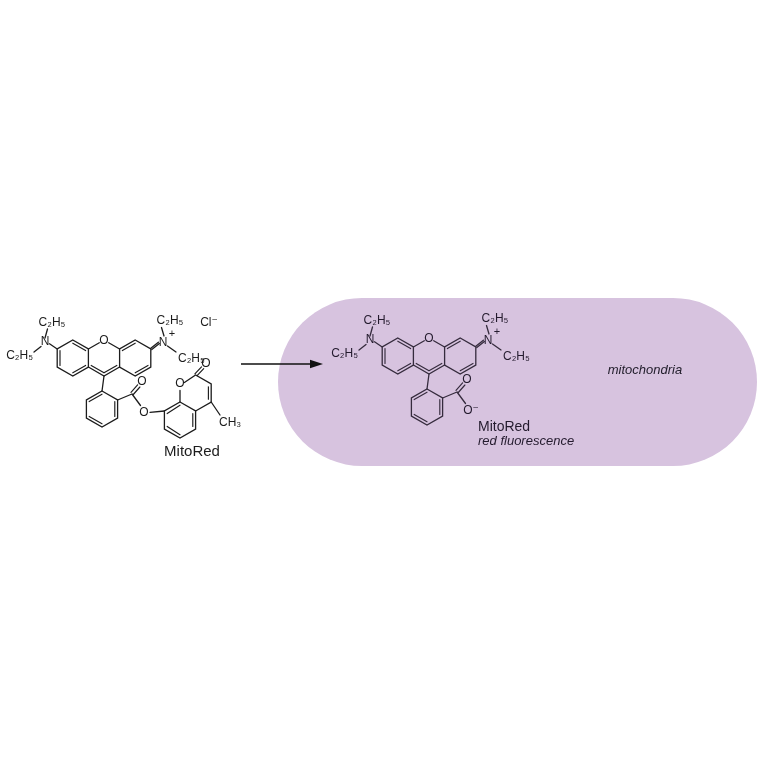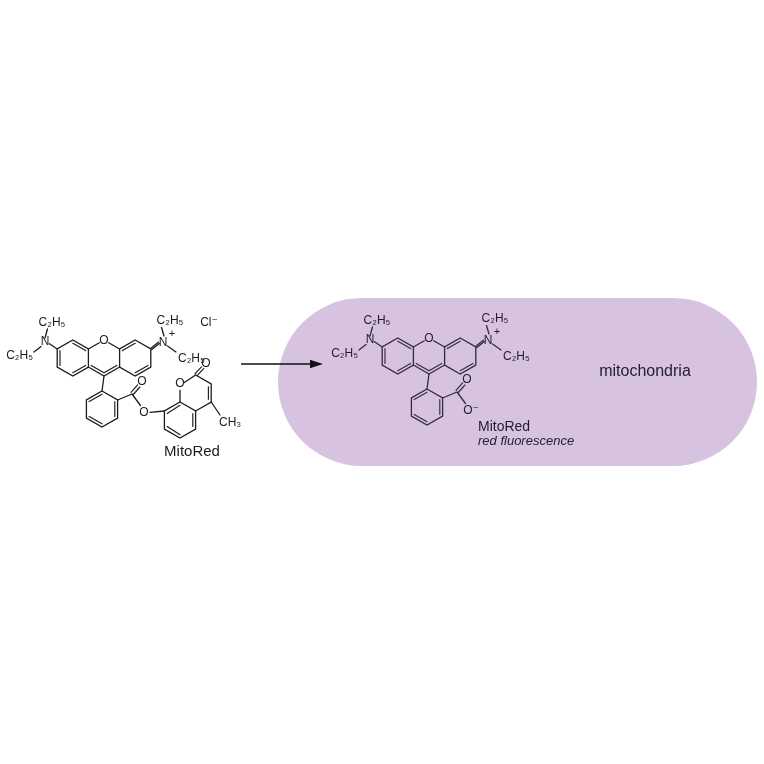--- a/index.html
+++ b/index.html
@@ -1,22 +1,22 @@
 <!DOCTYPE html>
 <html><head>
 <meta charset="utf-8">
 <style>
   html,body{margin:0;padding:0;background:#ffffff;}
   #canvas{position:relative;width:764px;height:764px;background:#ffffff;overflow:hidden;
           font-family:"Liberation Sans","DejaVu Sans",sans-serif;}
   .abs{position:absolute;}
   
   #mito-blob{left:278px;top:298px;width:479px;height:168px;border-radius:84px;background:#d7c3df;}
-  #mito-label{left:560px;top:362px;width:170px;text-align:center;font-size:16px;color:#24202e;
-              letter-spacing:0px;}
+  #mito-label{left:560px;top:362px;width:170px;text-align:center;font-size:13px;color:#24202e;
+              letter-spacing:0px;font-style:italic;}
   
   svg.mol path{fill:none;stroke:#1c1c1c;stroke-width:1.3;stroke-linecap:round;}
   svg.mol path.db{stroke-width:1.15;}
   svg.mol text{fill:#1c1c1c;font-size:12px;text-anchor:middle;
                font-family:"Liberation Sans","DejaVu Sans",sans-serif;}
   svg.mol text.start{text-anchor:start;}
   svg.mol text.end{text-anchor:end;}
   svg.mol text.small{font-size:11px;}
   svg.mol text.name{font-size:15px;}
   svg.mol-right path{stroke:#352b3d;}

